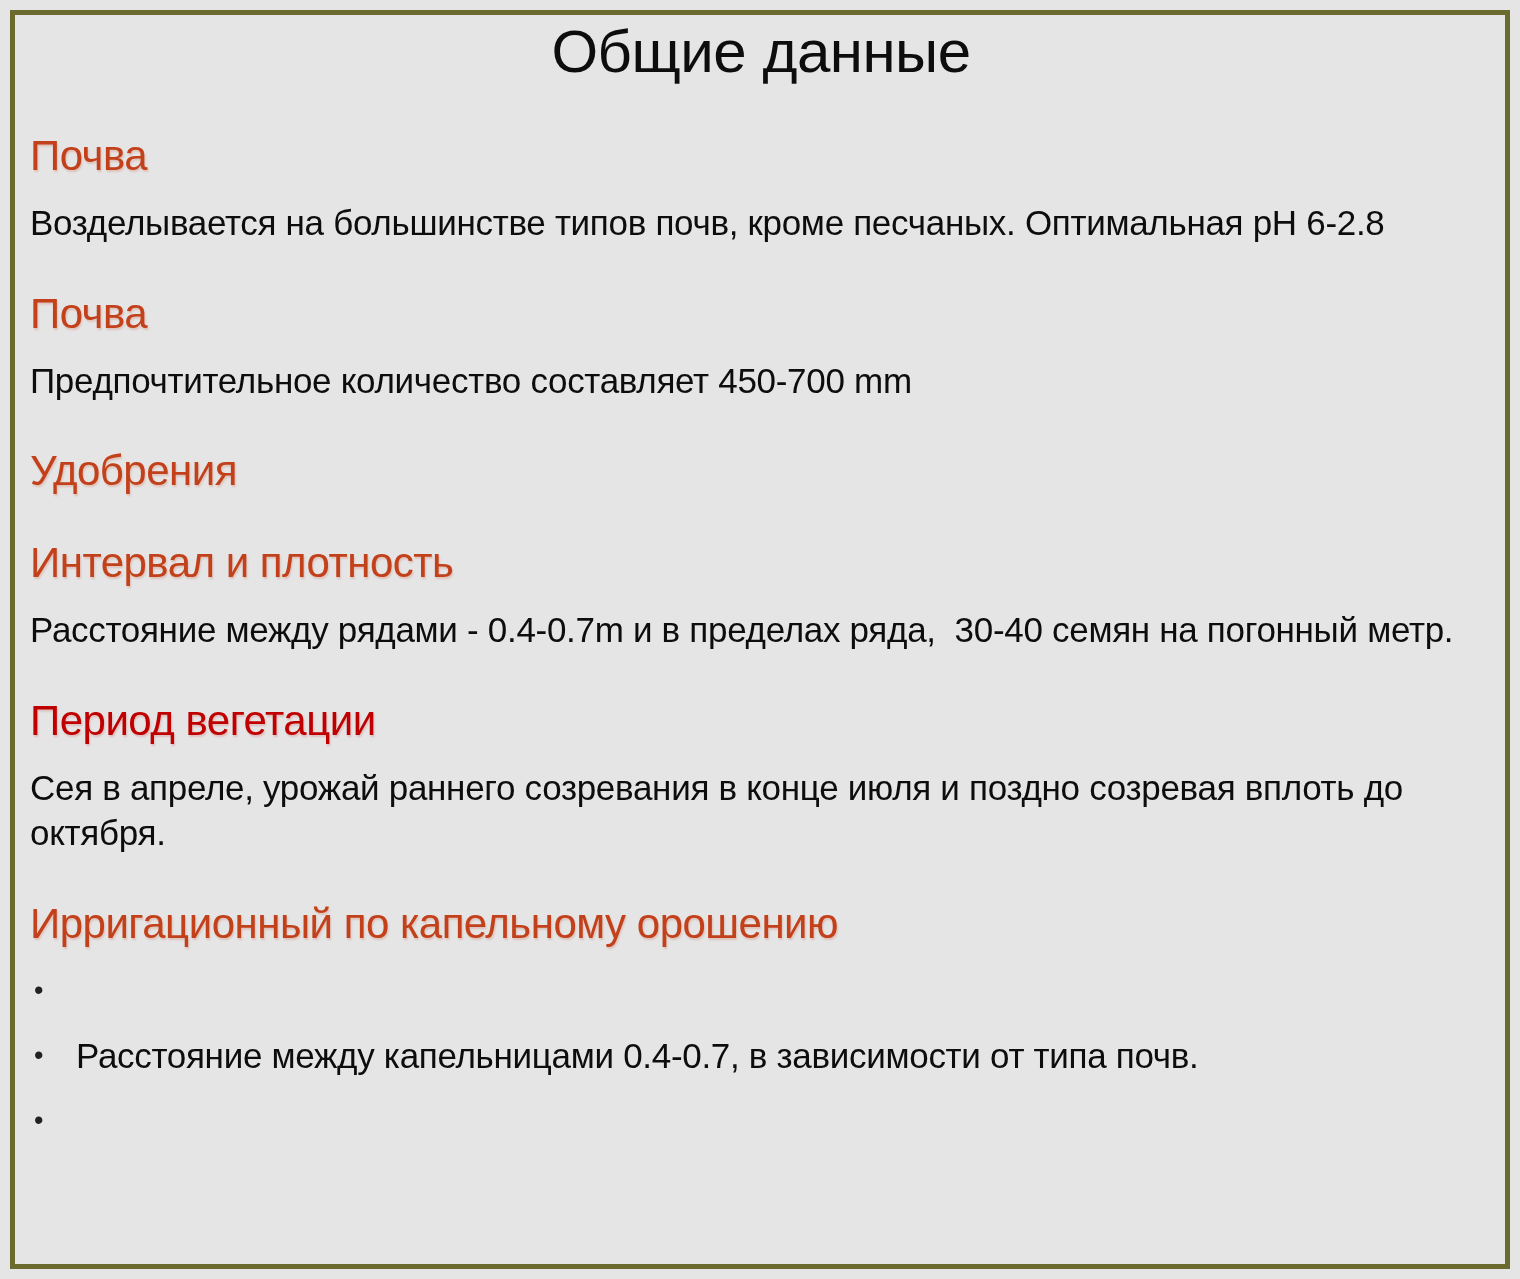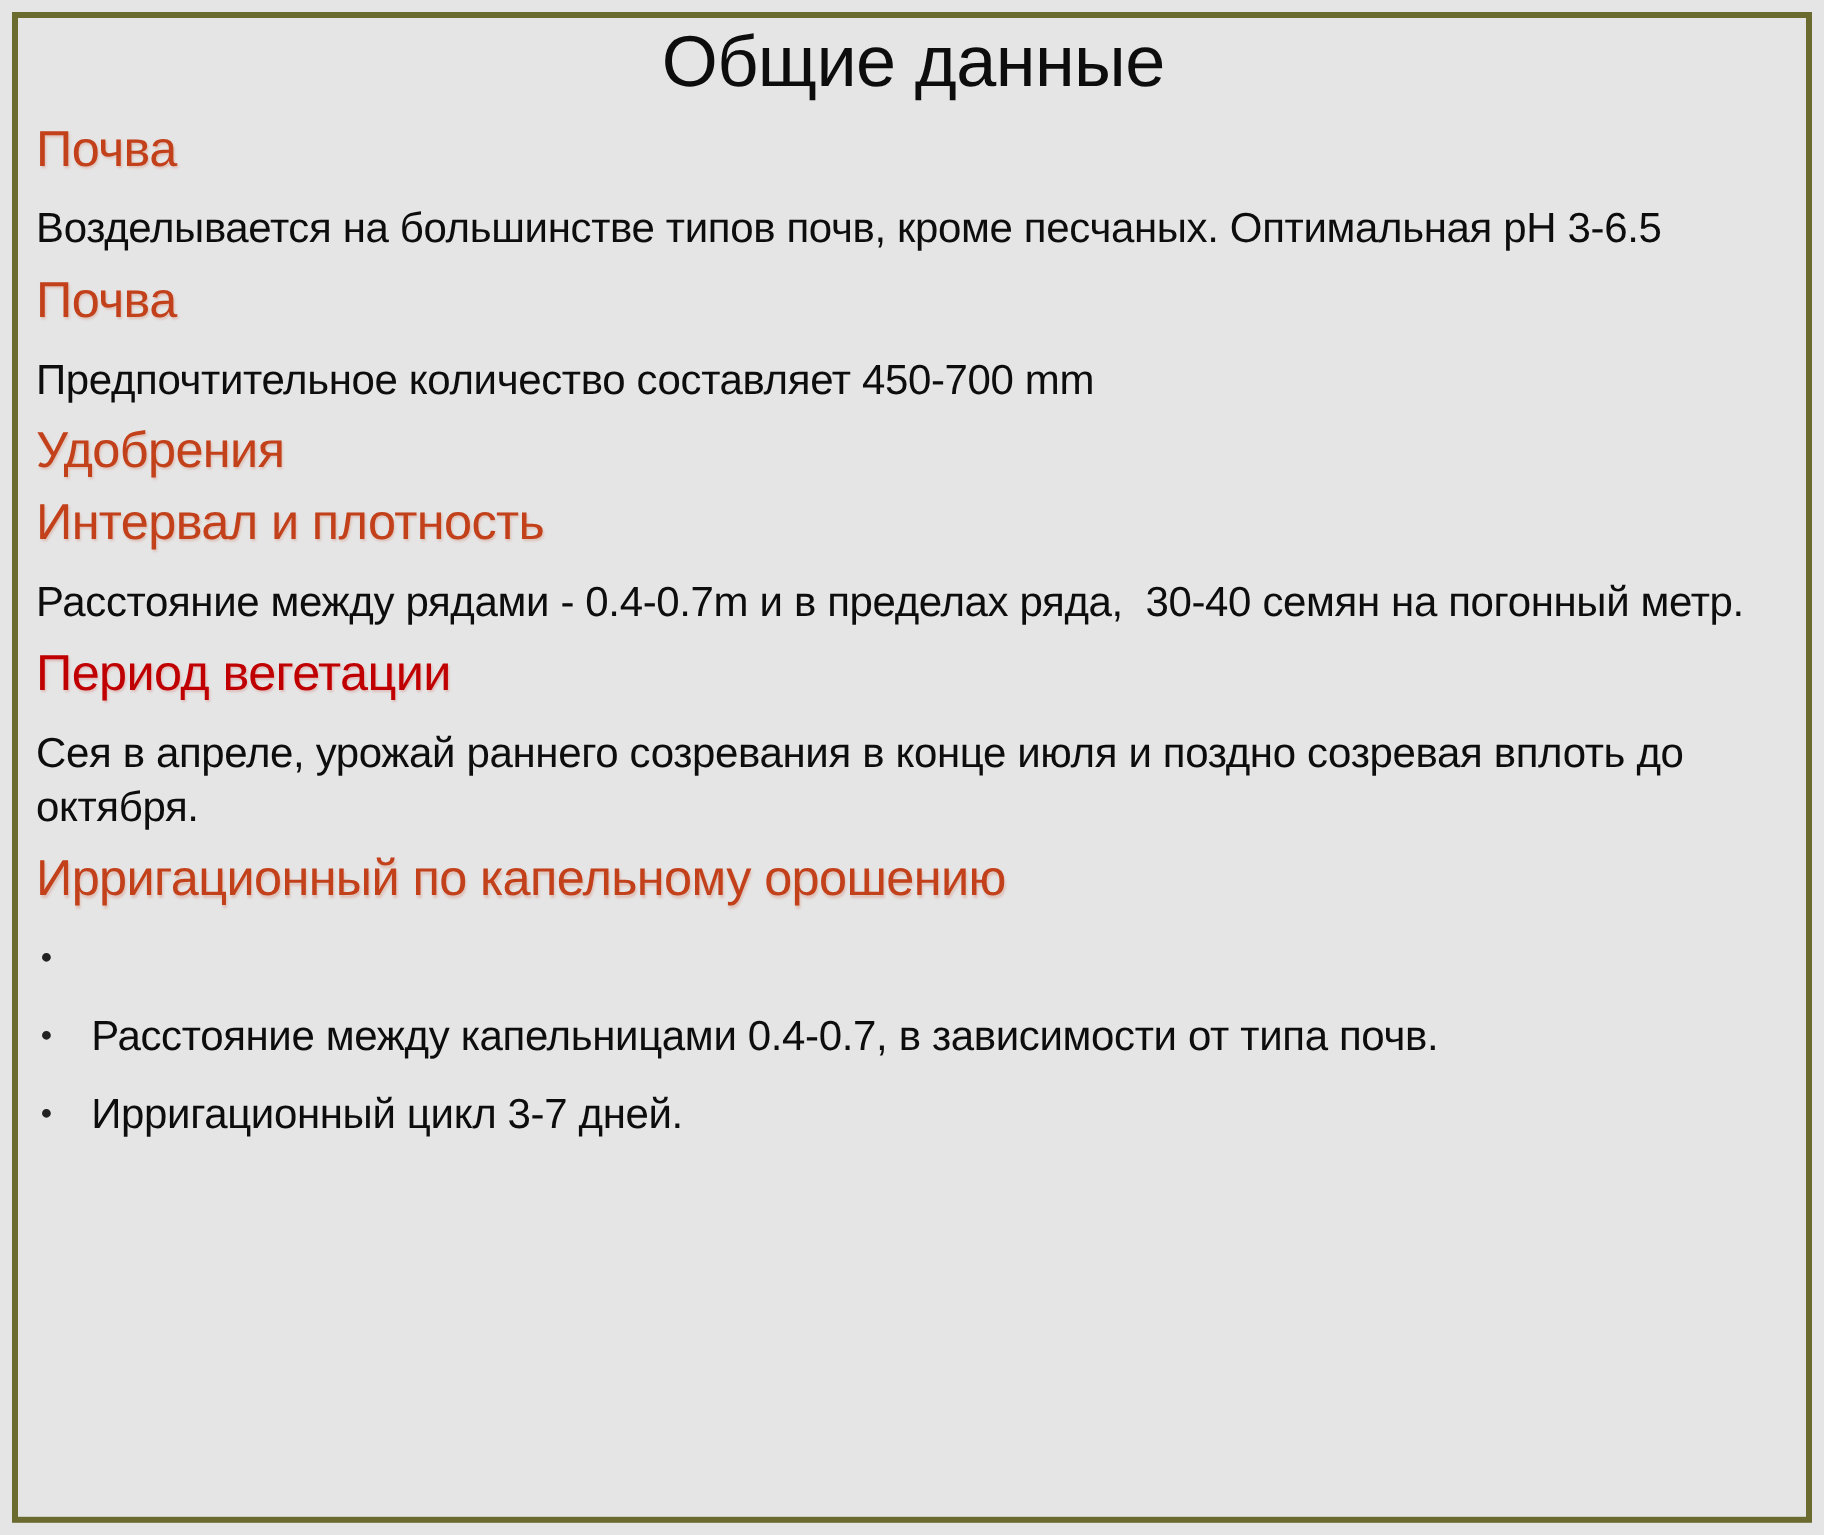--- a/index.html
+++ b/index.html
@@ -36,21 +36,21 @@
   .title {
     margin: 0;
     font-size: 60px;
     line-height: 72px;
     font-weight: 400;
     text-align: center;
     letter-spacing: -0.5px;
     color: #0d0d0d;
   }
   .hd {
-    margin: 12px 0 0 0;
+    margin: 44px 0 0 0;
     font-size: 42px;
     line-height: 48px;
     font-weight: 400;
     letter-spacing: -0.5px;
     color: var(--accent, #c2401a);
     text-shadow: 1px 2px 2px rgba(194, 64, 26, 0.22);
   }
   .hd.red {
     color: var(--accent-red, #c00000);
     text-shadow: 1px 2px 2px rgba(192, 0, 0, 0.18);
@@ -93,21 +93,21 @@
 <body>
 
 <div class="page">
   <div class="frame"></div>
   <div class="content">
 
     <h1 class="title">Общие данные</h1>
 
     <section>
       <h2 class="hd">Почва</h2>
-      <p class="body">Возделывается на большинстве типов почв, кроме песчаных. Оптимальная pH 3-6.5</p>
+      <p class="body">Возделывается на большинстве типов почв, кроме песчаных. Оптимальная pH 6-2.8</p>
     </section>
 
     <section>
       <h2 class="hd">Почва</h2>
       <p class="body">Предпочтительное количество составляет 450-700 mm</p>
     </section>
 
     <section>
       <h2 class="hd">Удобрения</h2>
     </section>
@@ -127,19 +127,18 @@
       <ul class="bullets">
         <li>
           <span class="dot">•</span>
         </li>
         <li>
           <span class="dot">•</span>
           <span>Расстояние между капельницами 0.4-0.7, в зависимости от типа почв.</span>
         </li>
         <li>
           <span class="dot">•</span>
-          <span>Ирригационный цикл 3-7 дней.</span>
         </li>
       </ul>
     </section>
 
   </div>
 </div>
 
 </body></html>

